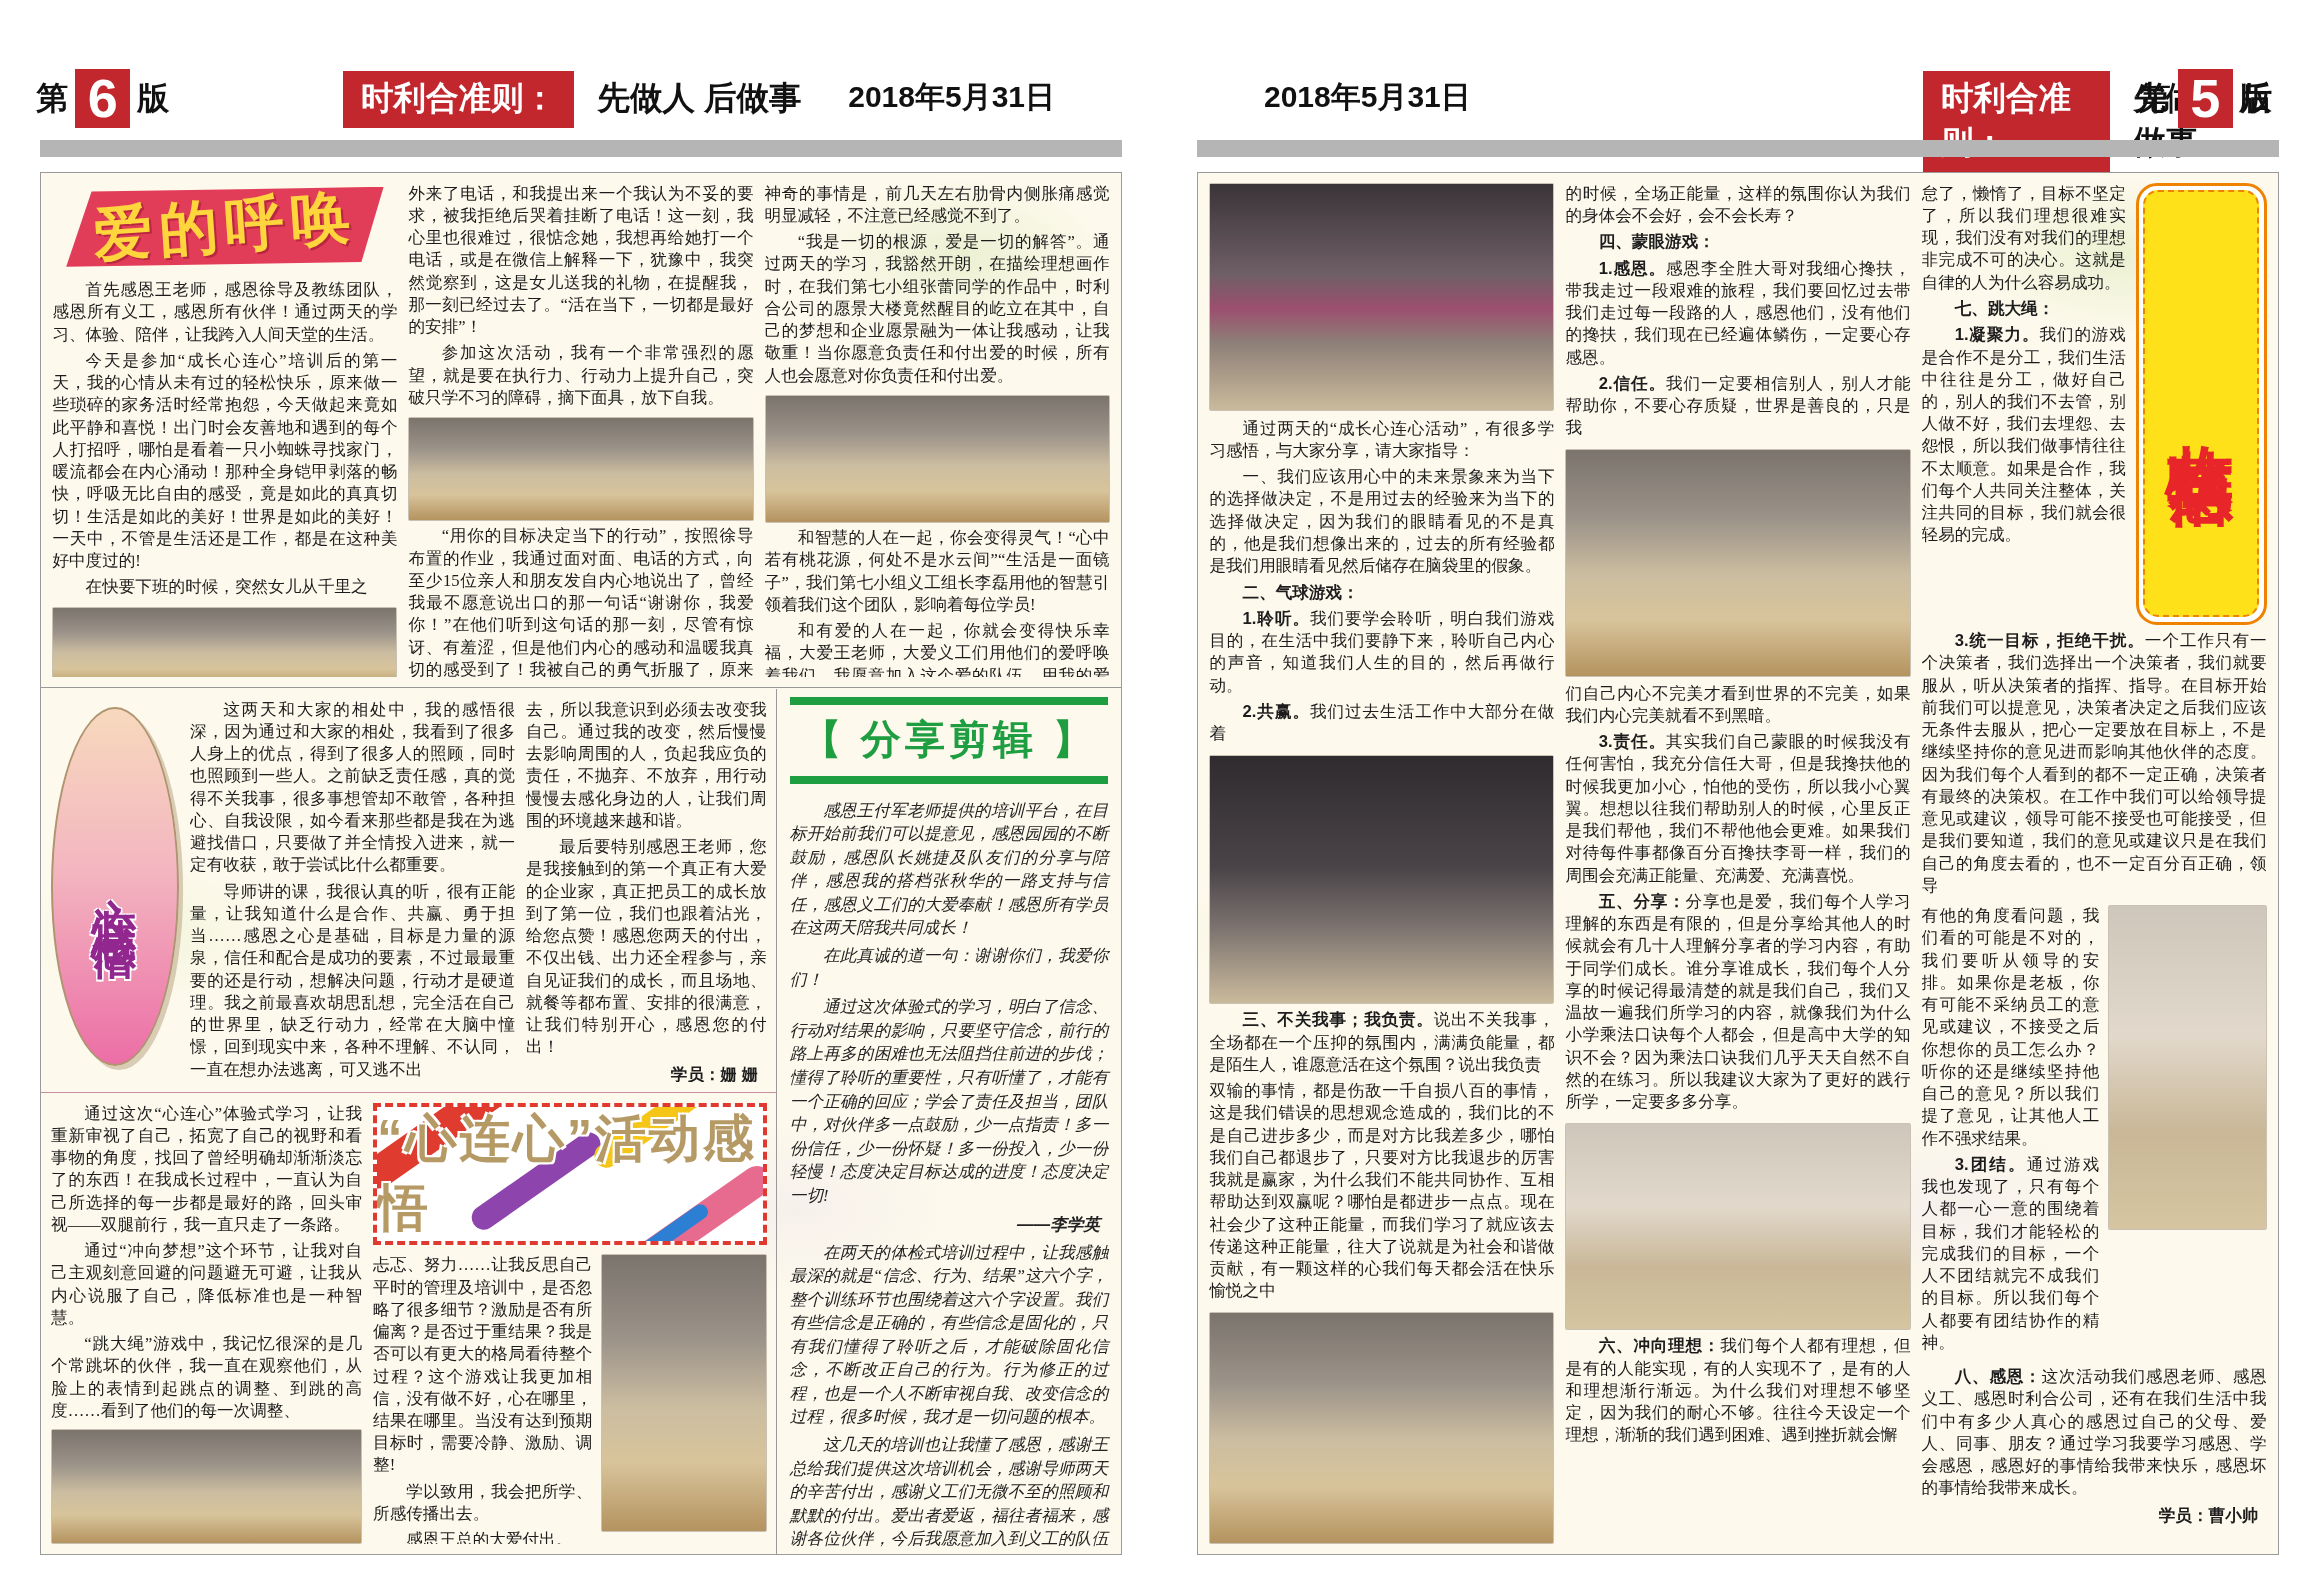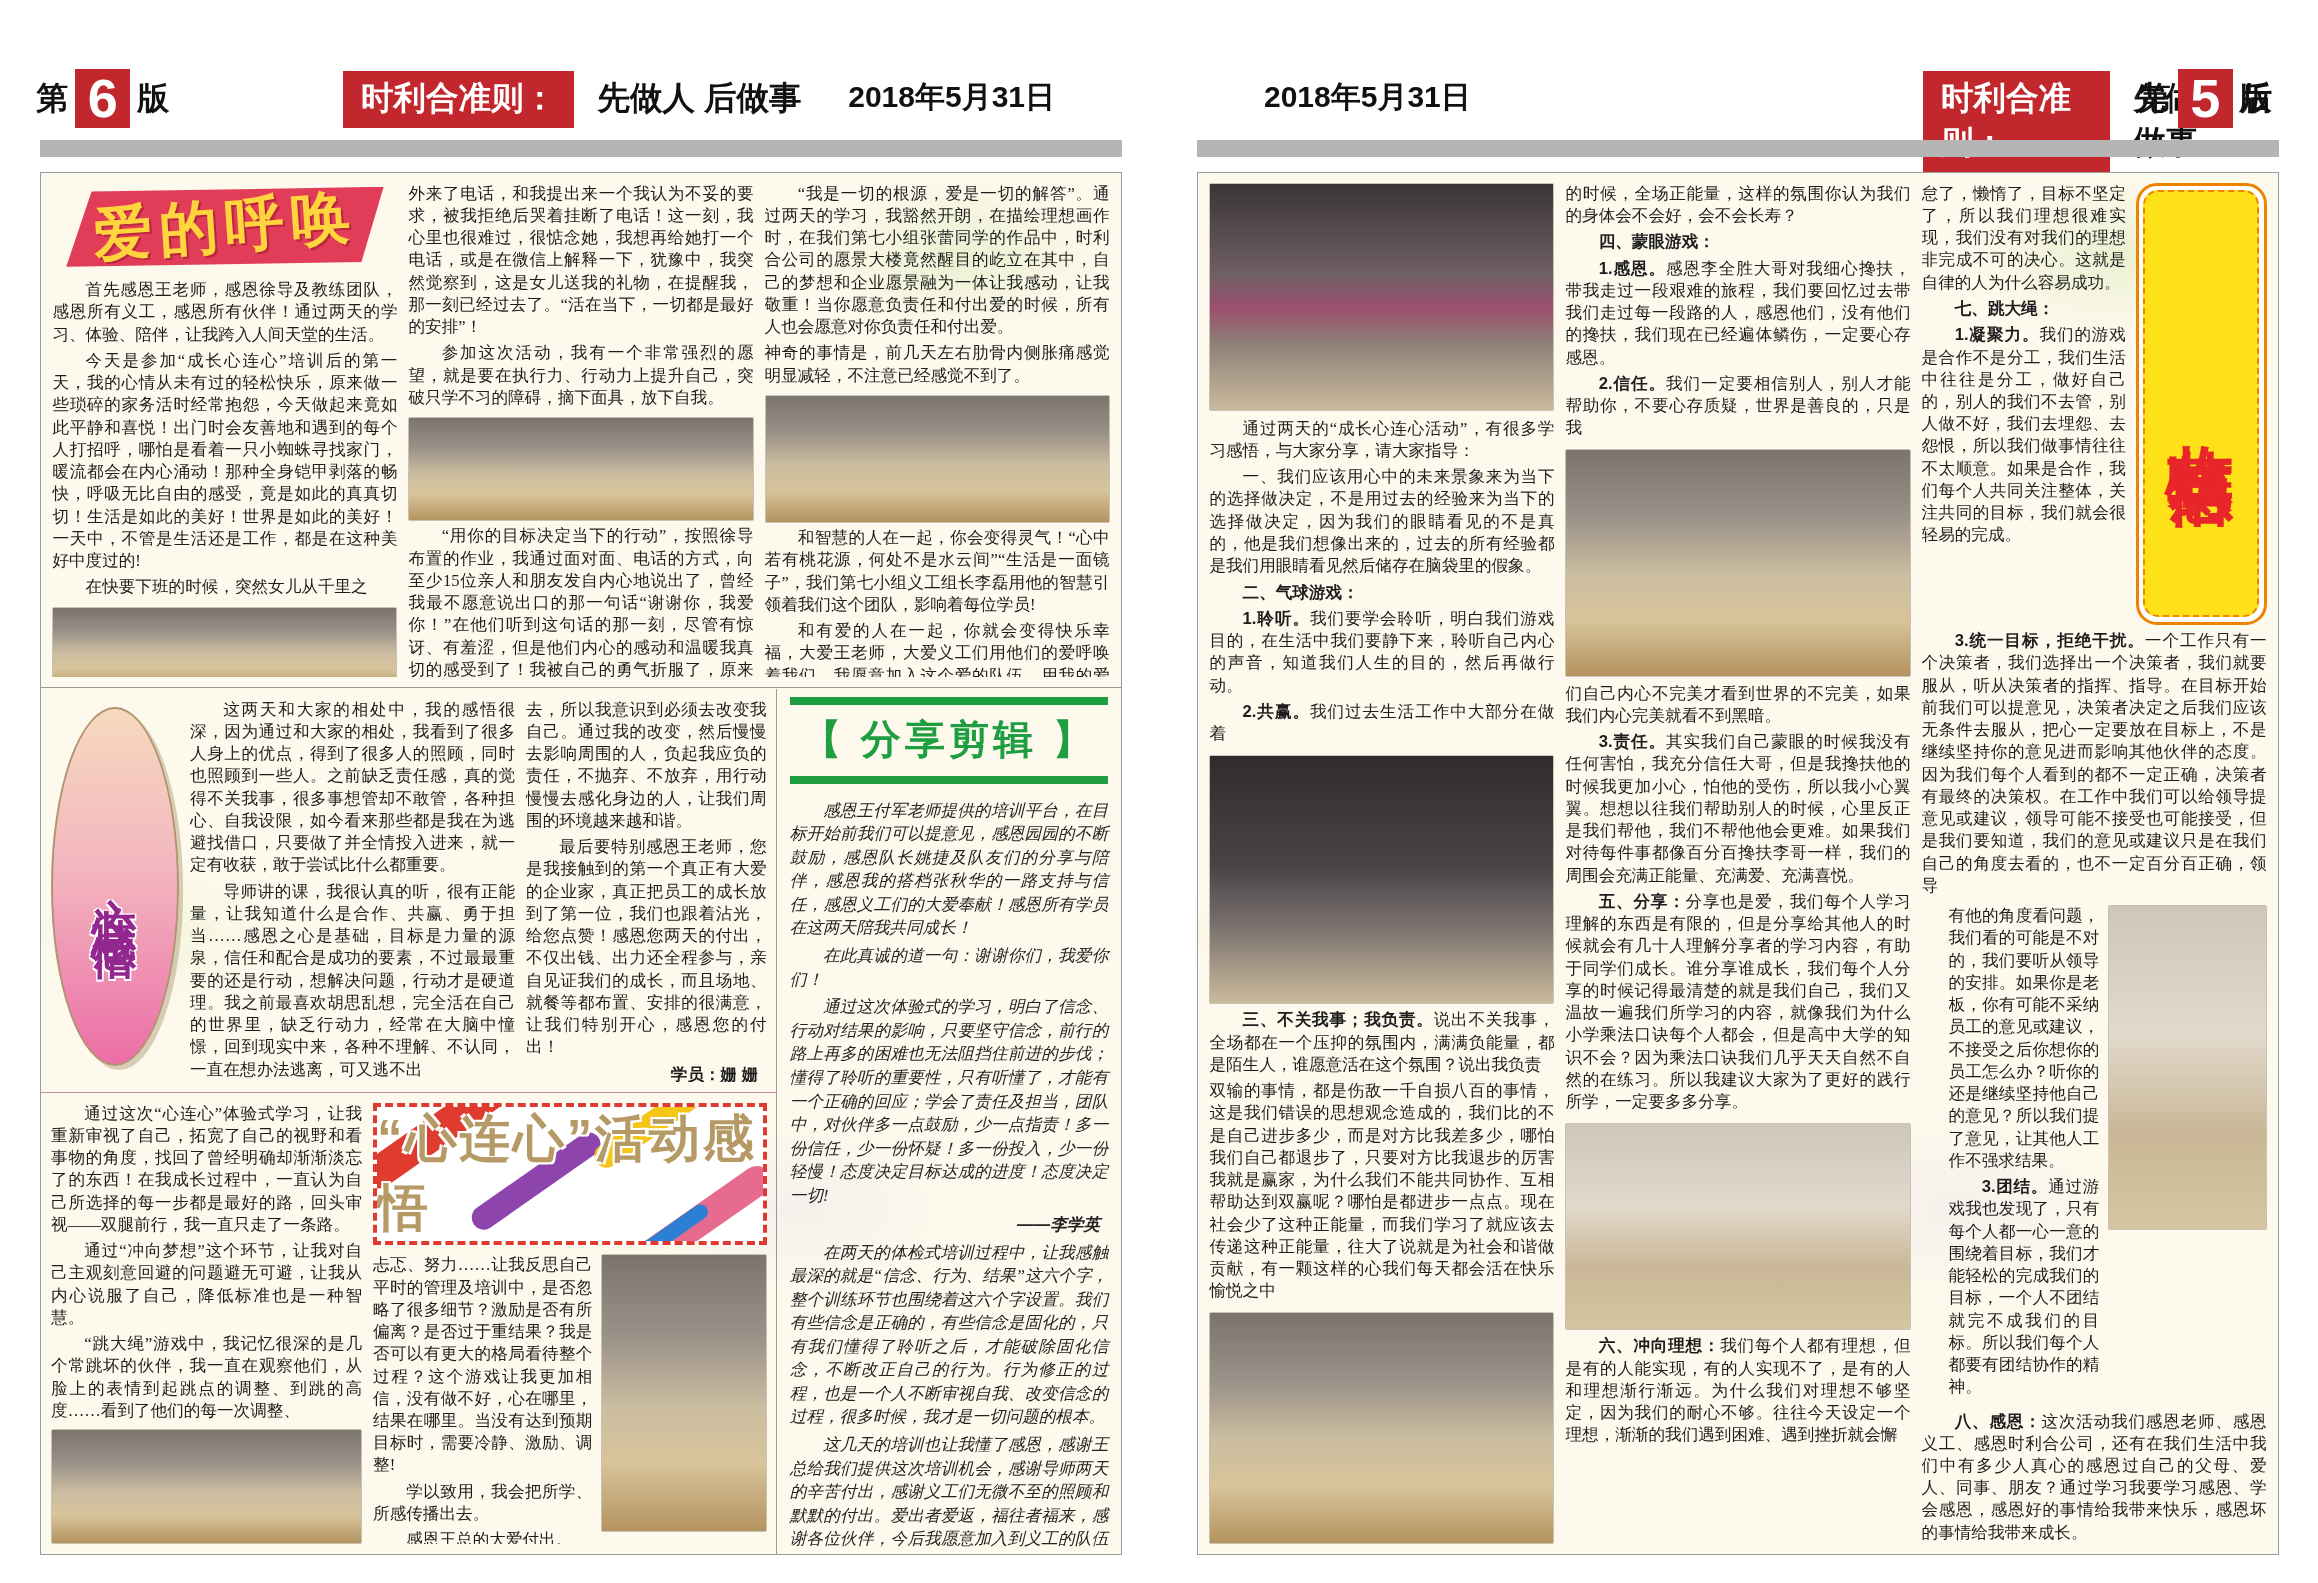--- a/index.html
+++ b/index.html
@@ -130,22 +130,22 @@
             <p class="para ni"><span>外来了电话，和我提出来一个我认为不妥的要求，被我拒绝后哭着挂断了电话！这一刻，我心里也很难过，很惦念她，我想再给她打一个电话，或是在微信上解释一下，犹豫中，我突然觉察到，这是女儿送我的礼物，在提醒我，那一刻已经过去了。“活在当下，一切都是最好的安排”！</span></p>
             <p class="para"><span>参加这次活动，我有一个非常强烈的愿望，就是要在执行力、行动力上提升自己，突破只学不习的障碍，摘下面具，放下自我。</span></p>
           </div>
         <div class="photo ph-hall" style="height:104px; margin:4.1px 0;"></div>
         <div>
             <p class="para"><span>“用你的目标决定当下的行动”，按照徐导布置的作业，我通过面对面、电话的方式，向至少15位亲人和朋友发自内心地说出了，曾经我最不愿意说出口的那一句话“谢谢你，我爱你！”在他们听到这句话的那一刻，尽管有惊讶、有羞涩，但是他们内心的感动和温暖我真切的感受到了！我被自己的勇气折服了，原来我是有这份给予爱的能力的，而且大的让我无法想象！最为</span></p>
           </div>
       </div>
       <div class="col">
         <div>
+            <p class="para ni"><span>神奇的事情是，前几天左右肋骨内侧胀痛感觉明显减轻，不注意已经感觉不到了。</span></p>
             <p class="para"><span>“我是一切的根源，爱是一切的解答”。通过两天的学习，我豁然开朗，在描绘理想画作时，在我们第七小组张蕾同学的作品中，时利合公司的愿景大楼竟然醒目的屹立在其中，自己的梦想和企业愿景融为一体让我感动，让我敬重！当你愿意负责任和付出爱的时候，所有人也会愿意对你负责任和付出爱。</span></p>
-            <p class="para ni"><span>神奇的事情是，前几天左右肋骨内侧胀痛感觉明显减轻，不注意已经感觉不到了。</span></p>
           </div>
         <div class="photo ph-hall" style="height:128px; margin:4.1px 0;"></div>
         <div>
             <p class="para"><span>和智慧的人在一起，你会变得灵气！“心中若有桃花源，何处不是水云间”“生活是一面镜子”，我们第七小组义工组长李磊用他的智慧引领着我们这个团队，影响着每位学员!</span></p>
             <p class="para"><span>和有爱的人在一起，你就会变得快乐幸福，大爱王老师，大爱义工们用他们的爱呼唤着我们。我愿意加入这个爱的队伍，用我的爱呼唤更多的人，让更多的人快乐幸福!</span></p>
           </div>
       </div>
     </div>
 
     <div class="lowerL">
@@ -279,21 +279,21 @@
             </div>
           <div class="harvest">
             <div class="inner">
               <span>收获与感悟</span>
             </div>
           </div>
         </div>
         <div style="margin-top:5.5px;">
             <p class="para"><b class="lead">3.统一目标，拒绝干扰。</b><span>一个工作只有一个决策者，我们选择出一个决策者，我们就要服从，听从决策者的指挥、指导。在目标开始前我们可以提意见，决策者决定之后我们应该无条件去服从，把心一定要放在目标上，不是继续坚持你的意见进而影响其他伙伴的态度。因为我们每个人看到的都不一定正确，决策者有最终的决策权。在工作中我们可以给领导提意见或建议，领导可能不接受也可能接受，但是我们要知道，我们的意见或建议只是在我们自己的角度去看的，也不一定百分百正确，领导</span></p>
           </div>
-        <div class="side-row" style="margin-top:4.1px;margin-left:27px;">
+        <div class="side-row" style="margin-top:4.1px;">
           <div class="stxt">
               <p class="para ni"><span>有他的角度看问题，我们看的可能是不对的，我们要听从领导的安排。如果你是老板，你有可能不采纳员工的意见或建议，不接受之后你想你的员工怎么办？听你的还是继续坚持他自己的意见？所以我们提了意见，让其他人工作不强求结果。</span></p>
               <p class="para"><b class="lead">3.团结。</b><span>通过游戏我也发现了，只有每个人都一心一意的围绕着目标，我们才能轻松的完成我们的目标，一个人不团结就完不成我们的目标。所以我们每个人都要有团结协作的精神。</span></p>
             </div>
           <div class="photo ph-light" style="width:159px; height:325px;"></div>
         </div>
         <div style="margin-top:8px;">
             <p class="para"><b class="lead">八、感恩：</b><span>这次活动我们感恩老师、感恩义工、感恩时利合公司，还有在我们生活中我们中有多少人真心的感恩过自己的父母、爱人、同事、朋友？通过学习我要学习感恩、学会感恩，感恩好的事情给我带来快乐，感恩坏的事情给我带来成长。</span><span class="sig">学员：曹小帅</span></p>
           </div>
       </div>

